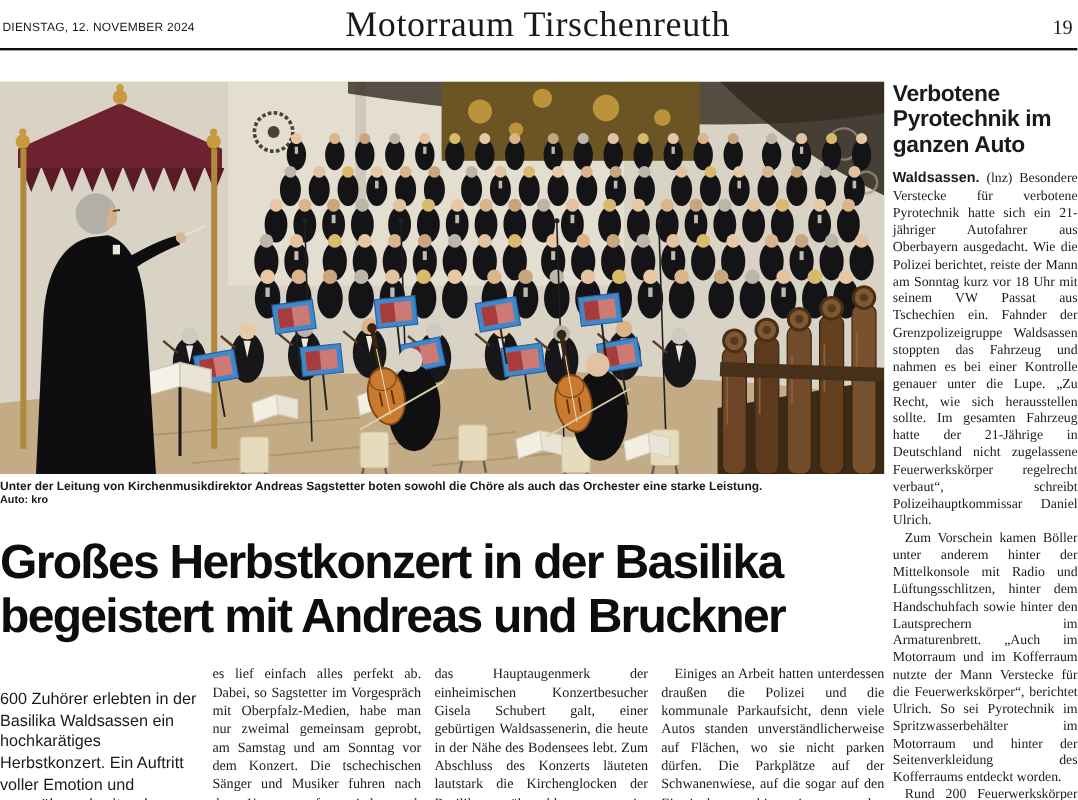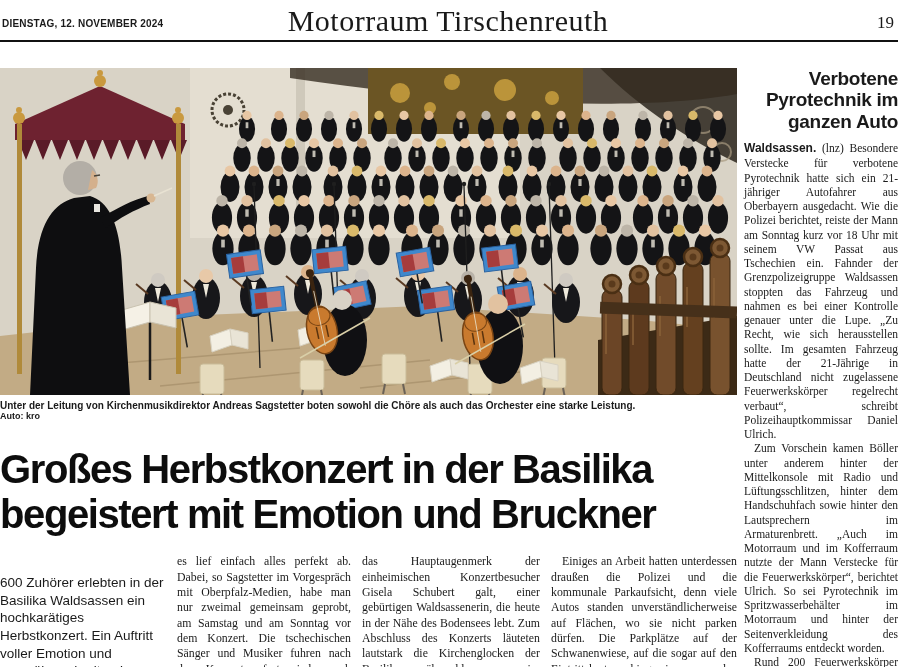--- a/index.html
+++ b/index.html
@@ -7,21 +7,21 @@
   body {
     width:898px; height:667px; overflow:hidden;
     font-family:"Liberation Sans", sans-serif;
     color:#1a1a1a; position:relative;
   }
   
   .page-header{
     display:grid; grid-template-columns:1fr auto 1fr; align-items:end;
     height:42px; border-bottom:2px solid #111; padding:0 4px 4px 2px;
   }
-  .page-date{ font-size:10px; font-weight:bold; letter-spacing:.2px; align-self:center; margin-top:10px; }
+  .page-date{ font-size:10px; font-weight:normal; letter-spacing:.2px; align-self:center; margin-top:10px; }
   .masthead{ font-family:"Liberation Serif", serif; font-size:30px; font-weight:400; letter-spacing:.5px; line-height:1; }
   .page-number{ font-family:"Liberation Serif", serif; font-size:17px; text-align:right; align-self:center; margin-top:10px; }
   
   .content{ display:flex; padding-top:26px; }
   .main-col{ width:737px; flex:0 0 737px; }
   .side-col{ width:154px; flex:0 0 154px; margin-left:7px; }
   
   .photo-wrap{ width:737px; height:327px; overflow:hidden; background:#d9d3c6; }
   .photo-wrap svg{ display:block; }
   .caption-row{ display:flex; justify-content:space-between; align-items:baseline; margin-top:5px;flex-direction:column; }
@@ -36,21 +36,21 @@
   .body-columns{ display:flex; gap:11px; margin-top:17px; height:138px; overflow:hidden; }
   .lead-col{ width:166px; flex:0 0 166px;margin-top:20px; }
   .lead-text{ font-size:13.5px; line-height:1.3; }
   .serif-col{ font-family:"Liberation Serif", serif; font-size:11.8px; line-height:1.3;
               text-align:justify; hyphens:auto; }
   .col-2{ width:174px; flex:0 0 174px; }
   .col-3{ width:178px; flex:0 0 178px; }
   .col-4{ width:186px; flex:0 0 186px; }
   .serif-col p.indent{ text-indent:11px; }
   
-  .side-headline{ font-size:19px; font-weight:bold; line-height:1.13; letter-spacing:-.3px;text-align:right; }
+  .side-headline{ font-size:19px; font-weight:bold; line-height:1.13; letter-spacing:-.3px; }
   .side-body{ font-family:"Liberation Serif", serif; font-size:11.5px; line-height:1.24;
               text-align:justify; hyphens:auto; margin-top:9px; }
   .side-body p.indent{ text-indent:10px; }
   .dateline{ font-family:"Liberation Sans", sans-serif; font-weight:bold; font-size:12px; }
 </style>
 </head>
 <body>
 
 <header class="page-header">
   <div class="page-date">DIENSTAG, 12. NOVEMBER 2024</div>
@@ -705,21 +705,21 @@
           <rect x="600" y="236" width="137" height="12" fill="#46301a" transform="rotate(2 668 242)"></rect>
         </svg>
     </div>
 
     <div class="caption-row">
       <div class="caption">Unter der Leitung von Kirchenmusikdirektor Andreas Sagstetter boten sowohl die Chöre als auch das Orchester eine starke Leistung.</div>
       <div class="credit">Auto: kro</div>
     </div>
 
     <h1 class="headline"><span>Großes Herbstkonzert in der Basilika</span><br>
-    <span>begeistert mit Emotion und Bruckner</span></h1>
+    <span>begeistert mit Andreas und Bruckner</span></h1>
 
     <div class="body-columns">
       <div class="lead-col">
         <p class="lead-text">600 Zuhörer erlebten in der Basilika Waldsassen ein hochkarätiges Herbstkonzert. Ein Auftritt voller Emotion und grenzüberschreitender Musik, trotz minimaler Probenzeit.</p>
 
       </div>
       <div class="serif-col col-2">
         <p>es lief einfach alles perfekt ab. Dabei, so Sagstetter im Vorgespräch mit Oberpfalz-Medien, habe man nur zweimal gemeinsam geprobt, am Samstag und am Sonntag vor dem Konzert. Die tschechischen Sänger und Musiker fuhren nach dem Konzert sofort wieder nach Hause, sie hatten noch eine gut fünfstündige Fahrt vor sich.</p>
 
       </div>

